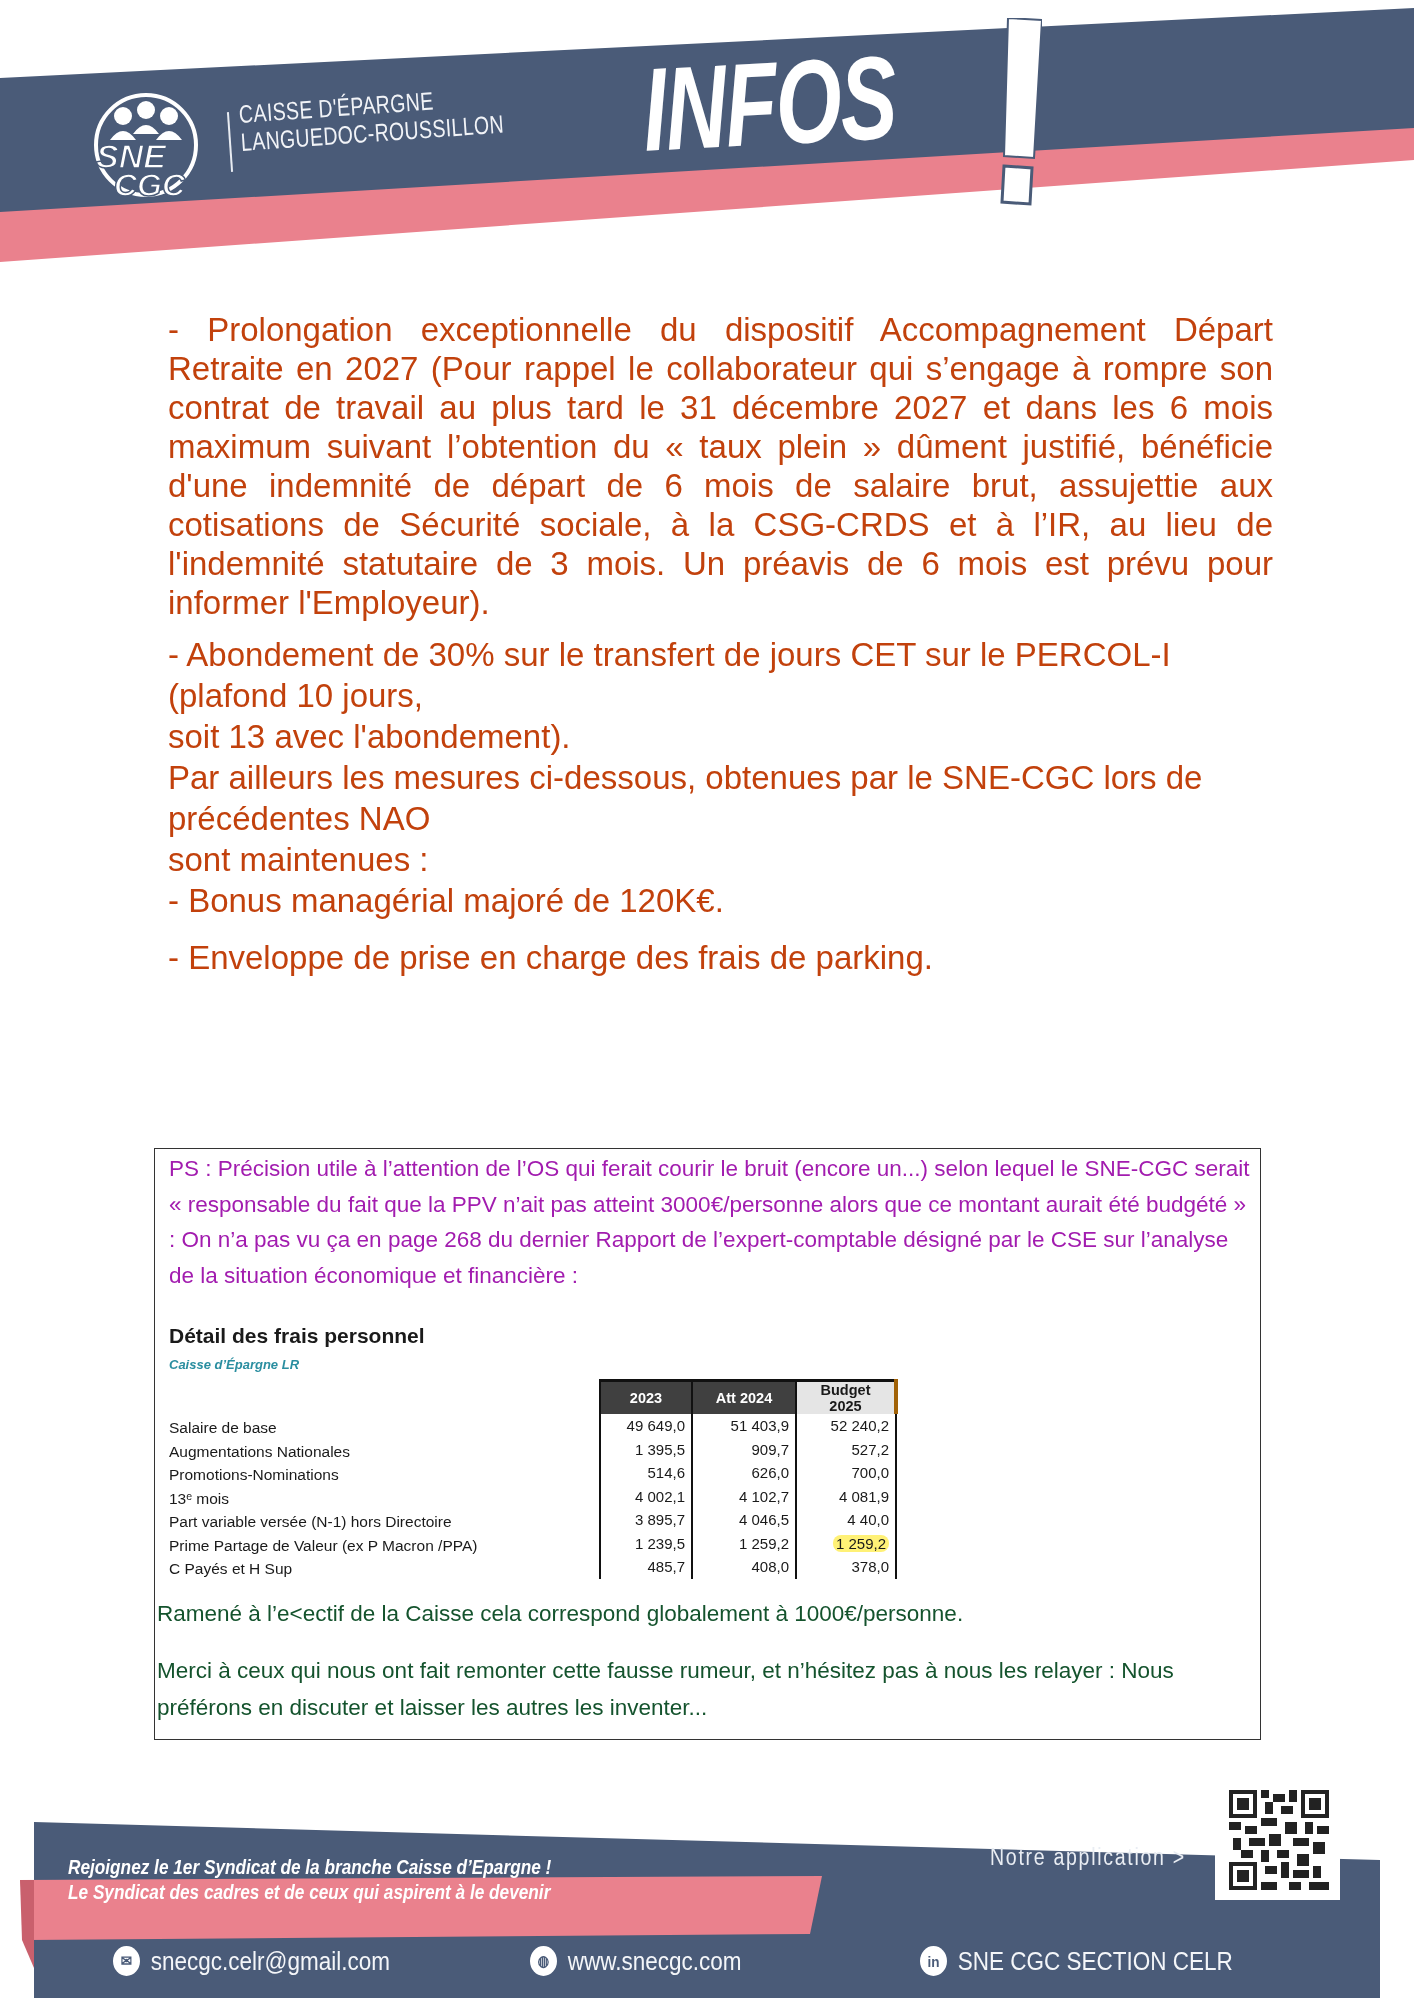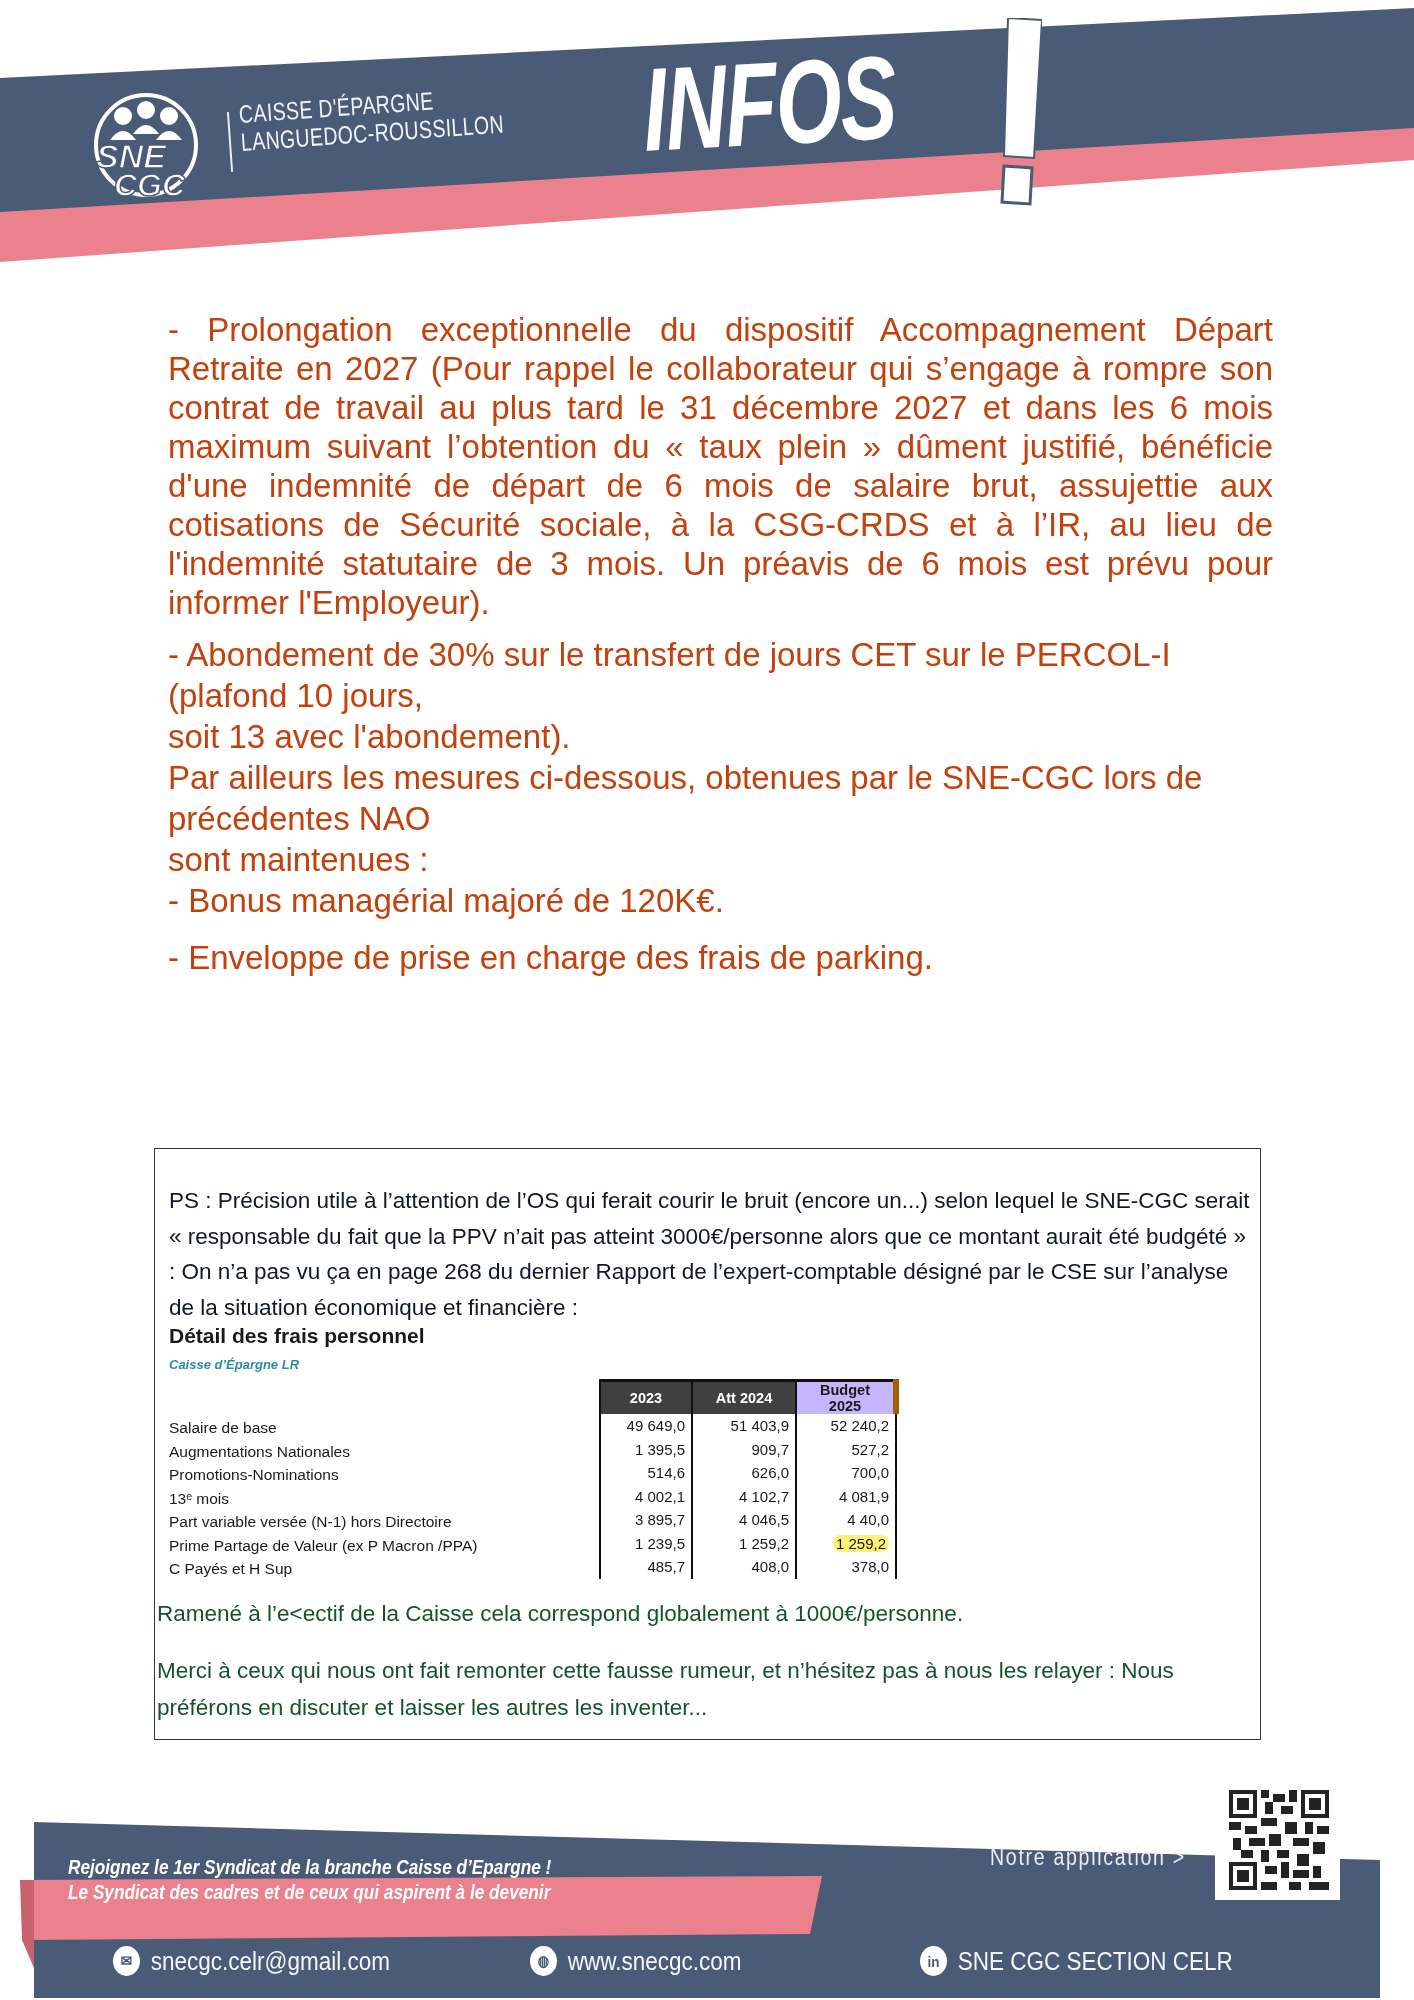--- a/index.html
+++ b/index.html
@@ -18,31 +18,31 @@
 
   
   .content { position: absolute; left: 168px; top: 310px; width: 1105px; font-size: 33px; line-height: 39px; color: #c2410c; }
   .para { margin-bottom: 12px; }
   .justify { text-align: justify; text-align-last: left; }
   .tight { margin-bottom: 0; }
   .gap-small { margin-bottom: 16px; }
 
   
   .ps-box { position: absolute; left: 154px; top: 1148px; width: 1107px; height: 592px; border: 1.5px solid #333; }
-  .ps-text { position: absolute; left: 14px; top: 2px; width: 1085px; font-size: 22.5px; line-height: 35.5px; color: #0f172a; margin-top: 32px; }
+  .ps-text { position: absolute; left: 14px; top: 2px; width: 1085px; font-size: 22.5px; line-height: 35.5px; color: #a21caf; }
   .ps-after { position: absolute; left: 2px; width: 1085px; font-size: 22.5px; line-height: 37px; color: #14532d; }
 
   
   .fig { position: absolute; left: 14px; top: 175px; width: 760px; height: 260px; font-family: "Liberation Sans", sans-serif; }
   .fig-title { position: absolute; left: 0; top: 0; font-size: 21px; font-weight: bold; color: #1a1a1a; }
   .fig-sub { position: absolute; left: 0; top: 33px; font-size: 13px; font-weight: bold; font-style: italic; color: #2a8ea0; }
   .fig-labels { position: absolute; left: 0; top: 92px; font-size: 15.5px; line-height: 23.5px; color: #1a1a1a; }
   .fig-table { position: absolute; left: 430px; top: 55px; border-collapse: collapse; font-size: 15px; }
   .fig-table th { height: 31px; font-weight: bold; color: #fff; background: #404040; border-left: 2px solid #111; border-top: 3px solid #111; padding: 0 6px; font-size: 14.5px; }
-  .fig-table th.budget { background: #c4b5fd; color: #1a1a1a; border-right: 6px solid #a16207; }
+  .fig-table th.budget { background: #e5e5e5; color: #1a1a1a; border-right: 4px solid #a16207; }
   .fig-table td { height: 23.5px; text-align: right; padding: 0 6px; border-left: 2px solid #111; color: #1a1a1a; line-height: 23.5px; }
   .fig-table td.last { border-right: 2px solid #111; }
   .fig-table .c1 { width: 92px; } .fig-table .c2 { width: 104px; } .fig-table .c3 { width: 100px; }
   .hl { background: #fff176; border-radius: 8px; padding: 0 3px; }
 
   
   .footer { position: absolute; left: 0; top: 1780px; width: 1414px; height: 220px; }
   .footer svg.fbands { position: absolute; left: 0; top: 0; }
   .slogan { position: absolute; left: 68px; top: 74px; color: #ffffff; font-size: 21px; font-weight: bold; font-style: italic; line-height: 25px; transform: scaleX(0.82); transform-origin: left top; }
   .slogan span { display: block; white-space: nowrap; }

